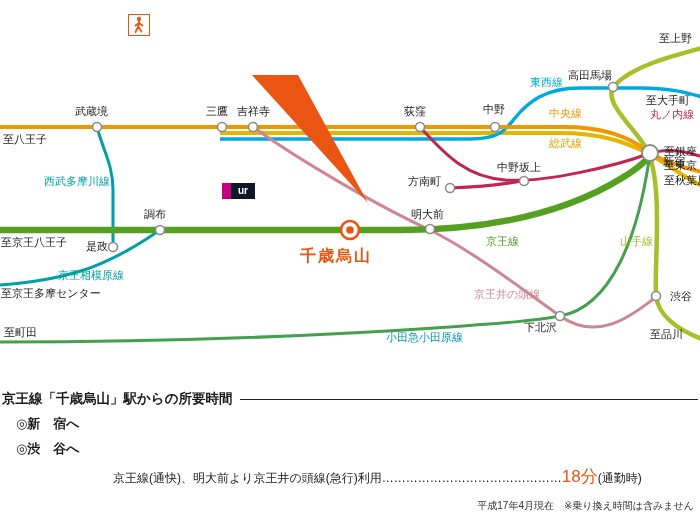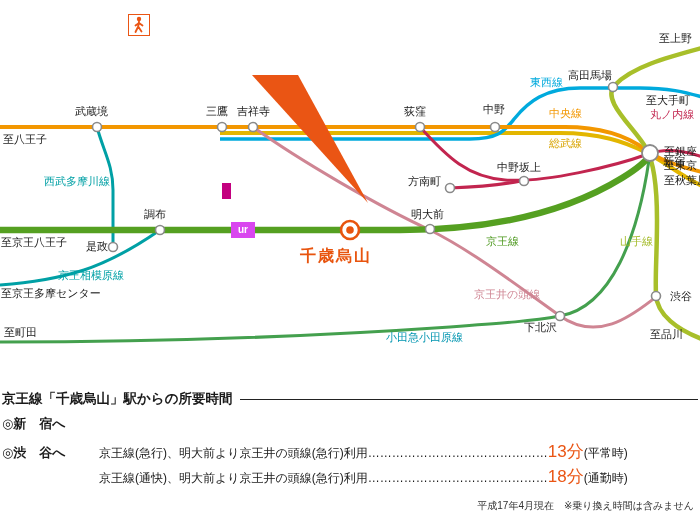--- a/index.html
+++ b/index.html
@@ -21,28 +21,28 @@
   .chitose-label{position:absolute;left:300px;top:248px;font-size:16px;font-weight:bold;
                  letter-spacing:2px;color:#e8540e;white-space:nowrap;line-height:1;}
   .callout-box{position:absolute;left:133px;top:45px;width:172px;height:30px;background:#ea5514;
                display:flex;align-items:center;justify-content:center;font-size:16px;font-weight:bold;
                color:#fff;letter-spacing:3px;line-height:1;}
   .walk-icon{position:absolute;left:128px;top:14px;width:22px;height:22px;border:1.5px solid #ea5514;
              box-sizing:border-box;background:#fff;display:flex;align-items:center;justify-content:center;}
   .walk-note{position:absolute;left:158px;top:20px;font-size:11px;line-height:1;white-space:nowrap;}
   .ur-logo{position:absolute;left:222px;top:183px;display:flex;height:16px;}
   .ur-left{width:9px;height:16px;background:#c3007f;}
-  .ur-right{width:24px;height:16px;background:#d946ef;color:#fff;font-size:10px;font-weight:bold;
-            display:flex;align-items:center;justify-content:center;line-height:1;margin-top:39px;}
+  .ur-right{width:24px;height:16px;background:#0f172a;color:#fff;font-size:10px;font-weight:bold;
+            display:flex;align-items:center;justify-content:center;line-height:1;}
   .info{position:absolute;left:0;top:389px;width:700px;height:136px;}
   .info-title-row{display:flex;align-items:center;padding:2px 0 0 2px;}
   .info-title{font-size:13.5px;font-weight:bold;white-space:nowrap;line-height:1.2;}
   .rule{flex:1;border-top:1.5px solid #222;margin-left:8px;margin-right:2px;}
   .trows{margin-top:7px;}
-  .trow{display:flex;align-items:baseline;padding:1px 2px;min-height:23px;}
+  .trow{display:flex;align-items:baseline;padding:1px 16px;min-height:23px;}
   .dest{width:97px;flex:none;font-size:13px;font-weight:bold;white-space:nowrap;}
   .tdetail{font-size:12px;white-space:nowrap;}
   .time{color:#ea5514;font-size:17px;}
   .gap{display:inline-block;width:14px;}
   .footnote{position:absolute;right:6px;top:110px;font-size:10px;color:#333;white-space:nowrap;}
 </style>
 </head>
 <body>
 
 <div class="stage">
@@ -149,23 +149,20 @@
     <div class="info-title-row">
       <span class="info-title">京王線「千歳烏山」駅からの所要時間</span>
       <span class="rule"></span>
     </div>
     <div class="trows">
       <div class="trow">
         <div class="dest">◎新　宿へ</div>
       </div>
       <div class="trow">
         <div class="dest">◎渋　谷へ</div>
-        <div class="tdetail">
-          <span>京王線(急行)、明大前より京王井の頭線(急行)利用………………………………………</span><span class="time">13分</span><span>(平常時)</span>
-        </div>
       </div>
       <div class="trow">
         <div class="dest"></div>
         <div class="tdetail">
           <span>京王線(通快)、明大前より京王井の頭線(急行)利用………………………………………</span><span class="time">18分</span><span>(通勤時)</span>
         </div>
       </div>
     </div>
     <div class="footnote">平成17年4月現在　※乗り換え時間は含みません</div>
   </div>

